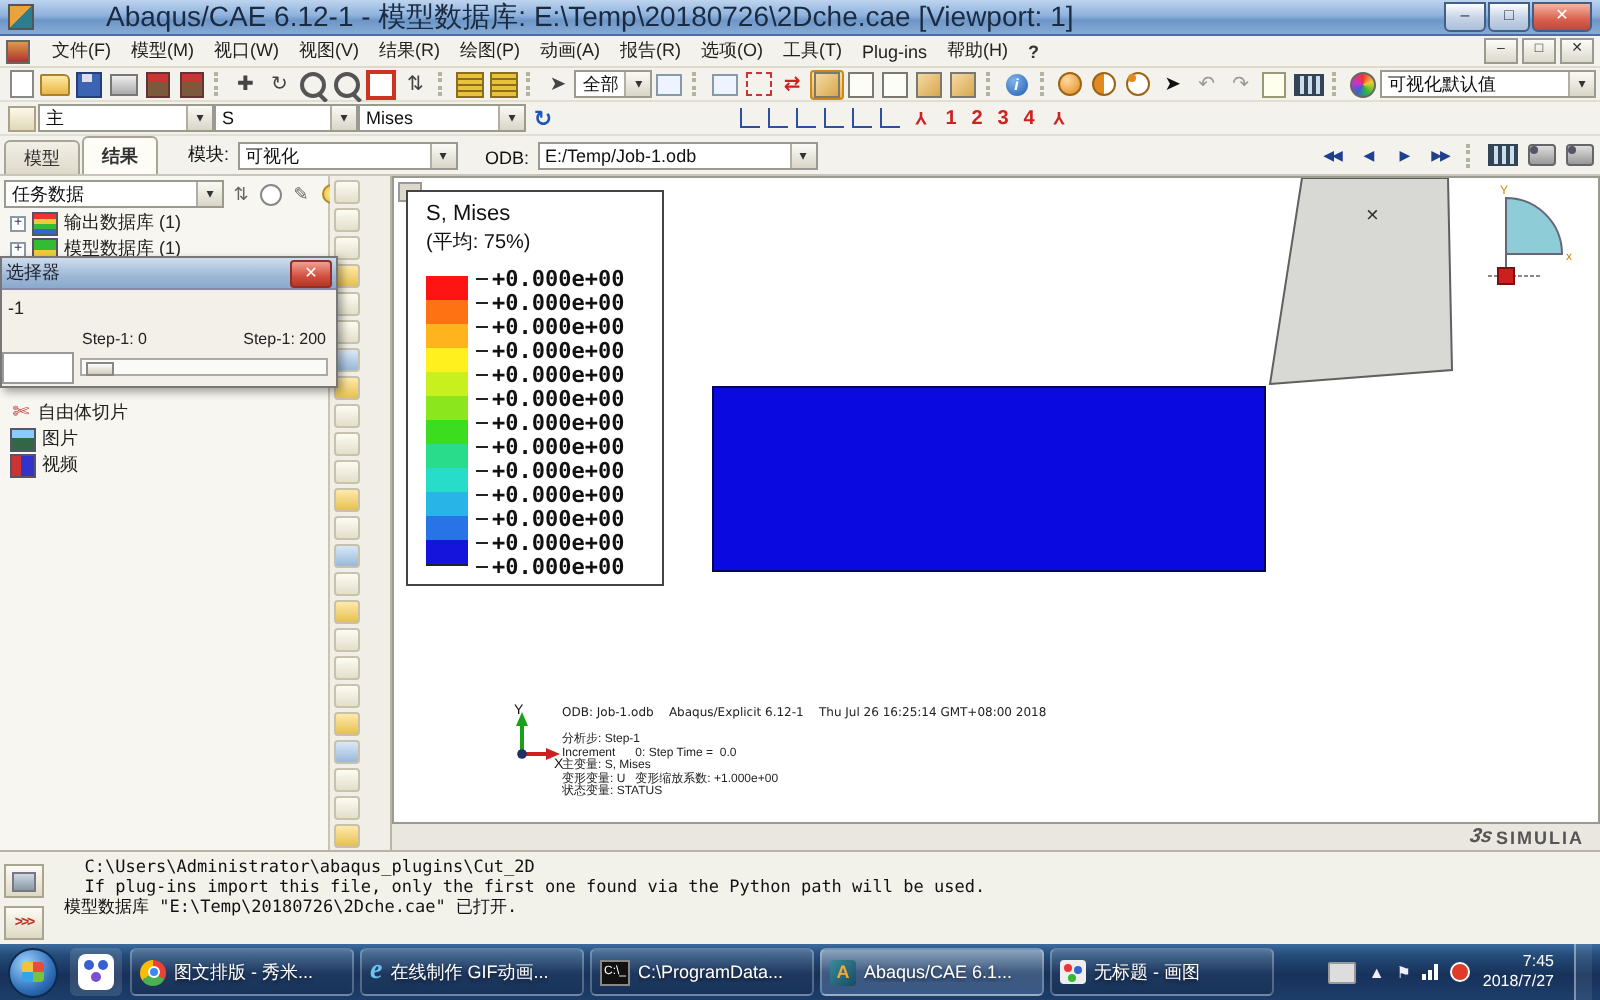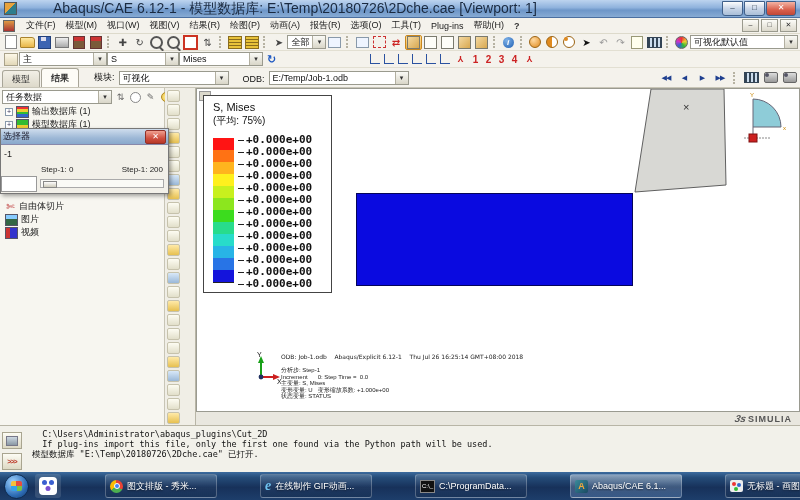--- a/index.html
+++ b/index.html
@@ -163,21 +163,21 @@
      display:flex;align-items:center;padding-left:4px;box-sizing:border-box;}
   .orb{width:23px;height:23px;border-radius:50%;background:radial-gradient(circle at 35% 30%,#9fd2ff,#2f6fb8 60%,#123a6e);
      border:1px solid #0d2a50;display:flex;align-items:center;justify-content:center;margin-right:6px;flex:none;}
   .orbflag{width:11px;height:10px;border-radius:2px;
      background:conic-gradient(#e84c3d 0 25%,#7ac143 25% 50%,#35a3e8 50% 75%,#f5c03a 75%);}
   .pinned{width:26px;height:24px;border-radius:3px;background:rgba(255,255,255,.12);display:flex;align-items:center;justify-content:center;margin-right:4px;flex:none;}
   .pinicon{width:18px;height:18px;border-radius:4px;background:#fff;position:relative;}
   .pinicon:before{content:"";position:absolute;left:3px;top:3px;width:5px;height:5px;border-radius:50%;background:#3a5fd0;box-shadow:7px 0 0 #3a5fd0,3.5px 6px 0 #7a4fd0;}
   .task{height:24px;width:112px;margin-right:3px;border-radius:3px;border:1px solid rgba(255,255,255,.25);
      background:linear-gradient(rgba(255,255,255,.18),rgba(255,255,255,.04) 50%,rgba(0,0,0,.12));
-     display:flex;align-items:center;padding:0 4px;box-sizing:border-box;color:#fff;font-size:9px;flex:none;overflow:hidden;margin-left:40px;}
+     display:flex;align-items:center;padding:0 4px;box-sizing:border-box;color:#fff;font-size:9px;flex:none;overflow:hidden;}
   .task.active{background:linear-gradient(rgba(255,255,255,.45),rgba(190,215,240,.25) 50%,rgba(120,160,210,.3));}
   .task .tlabel{white-space:nowrap;overflow:hidden;margin-left:4px;text-shadow:0 1px 2px rgba(0,0,0,.6);}
   .ic-chrome{width:13px;height:13px;border-radius:50%;flex:none;
      background:conic-gradient(#ea4335 0 33%,#4caf50 33% 66%,#fbbc05 66% 100%);position:relative;}
   .ic-chrome:after{content:"";position:absolute;left:3.5px;top:3.5px;width:6px;height:6px;border-radius:50%;background:#4285f4;border:1px solid #fff;box-sizing:border-box;}
   .ic-ie{color:#6fc3f0;font-size:14px;font-style:italic;font-weight:bold;font-family:"Liberation Serif",serif;flex:none;}
   .ic-cmd{width:13px;height:11px;background:#111;border:1px solid #888;color:#fff;font-size:6px;line-height:10px;text-align:center;flex:none;}
   .ic-abq{width:13px;height:13px;border-radius:2px;background:linear-gradient(135deg,#3a8a9a,#1a4a62);
      color:#f4a83a;font-size:9px;font-weight:bold;text-align:center;line-height:13px;flex:none;}
   .ic-paint{width:13px;height:12px;border-radius:2px;background:#eee;position:relative;flex:none;}

